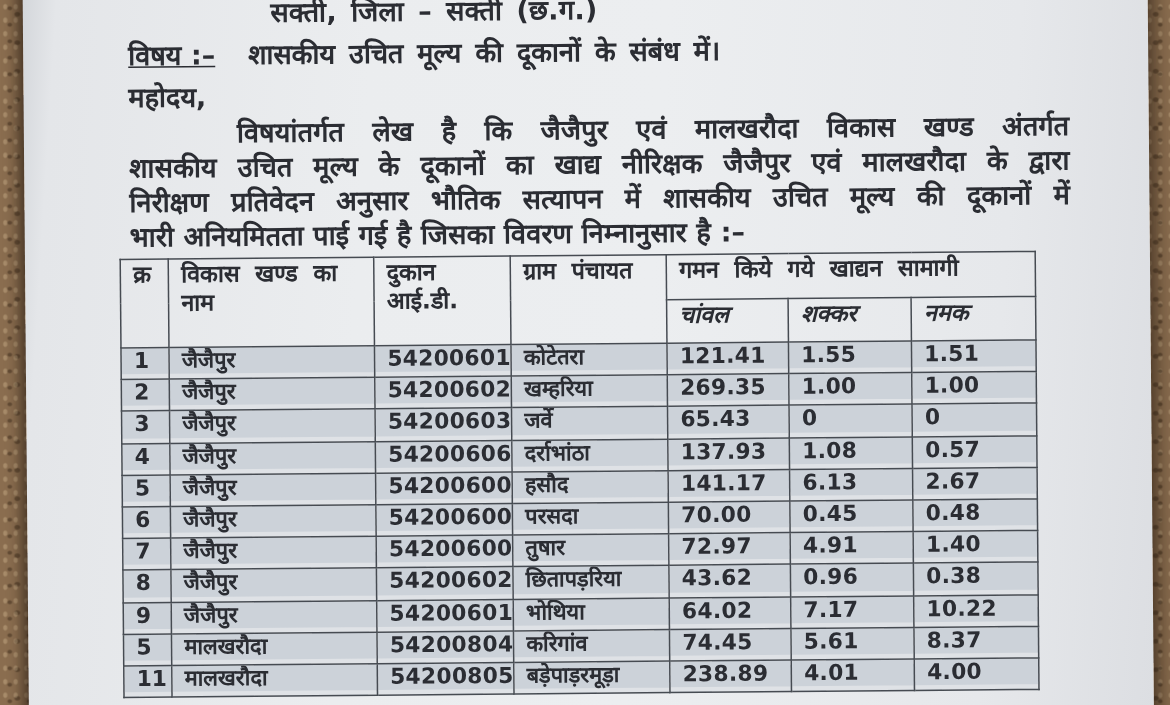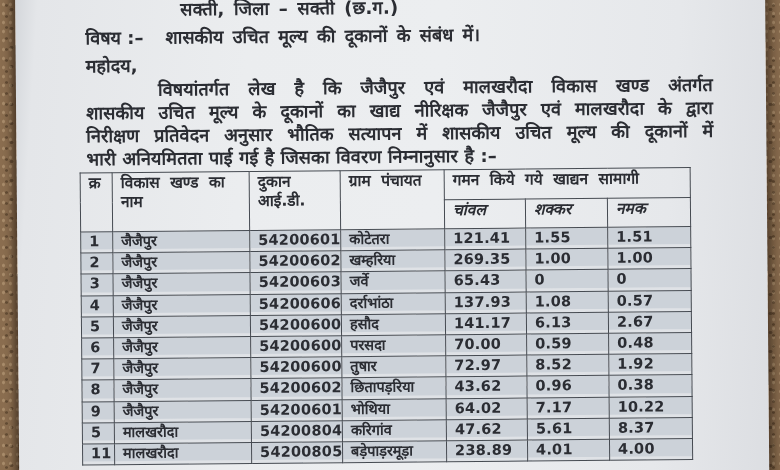--- a/index.html
+++ b/index.html
@@ -26,21 +26,21 @@
   .content{
     position:absolute;inset:0;
     padding:13px 53px 0 70px;
     box-sizing:border-box;
   }
   .addr{
     font-size:18px;line-height:24px;font-weight:600;margin-left:95px;
     letter-spacing:.2px;word-spacing:3px;
   }
   .subject-row{display:flex;margin-top:4px;font-size:18px;line-height:24px;font-weight:600;}
-  .subject-label{flex:0 0 auto;}
+  .subject-label{flex:0 0 auto;text-decoration:underline;}
   .subject-text{margin-left:22px;word-spacing:3px;}
   .salutation{margin-top:4px;font-size:18px;line-height:24px;font-weight:600;}
   .para{margin-top:0;}
   .pline{
     font-size:18px;line-height:23px;font-weight:600;
     text-align:justify;text-align-last:justify;
     letter-spacing:.1px;
   }
   .pline.indent{padding-left:72px;}
   .pline.last{text-align:left;text-align-last:left;}
@@ -171,31 +171,31 @@
               <td class="num">141.17</td>
               <td class="num">6.13</td>
               <td class="num">2.67</td>
             </tr>
             <tr>
               <td class="sr">6</td>
               <td>जैजैपुर</td>
               <td class="num">542006009</td>
               <td>परसदा</td>
               <td class="num">70.00</td>
-              <td class="num">0.59</td>
+              <td class="num">0.45</td>
               <td class="num">0.48</td>
             </tr>
             <tr>
               <td class="sr">7</td>
               <td>जैजैपुर</td>
               <td class="num">542006003</td>
               <td>तुषार</td>
               <td class="num">72.97</td>
-              <td class="num">8.52</td>
-              <td class="num">1.92</td>
+              <td class="num">4.91</td>
+              <td class="num">1.40</td>
             </tr>
             <tr>
               <td class="sr">8</td>
               <td>जैजैपुर</td>
               <td class="num">542006025</td>
               <td>छितापड़रिया</td>
               <td class="num">43.62</td>
               <td class="num">0.96</td>
               <td class="num">0.38</td>
             </tr>
@@ -206,21 +206,21 @@
               <td>भोथिया</td>
               <td class="num">64.02</td>
               <td class="num">7.17</td>
               <td class="num">10.22</td>
             </tr>
             <tr>
               <td class="sr">5</td>
               <td>मालखरौदा</td>
               <td class="num">542008044</td>
               <td>करिगांव</td>
-              <td class="num">47.62</td>
+              <td class="num">74.45</td>
               <td class="num">5.61</td>
               <td class="num">8.37</td>
             </tr>
             <tr>
               <td class="sr">11</td>
               <td>मालखरौदा</td>
               <td class="num">542008053</td>
               <td>बड़ेपाड़रमूड़ा</td>
               <td class="num">238.89</td>
               <td class="num">4.01</td>

